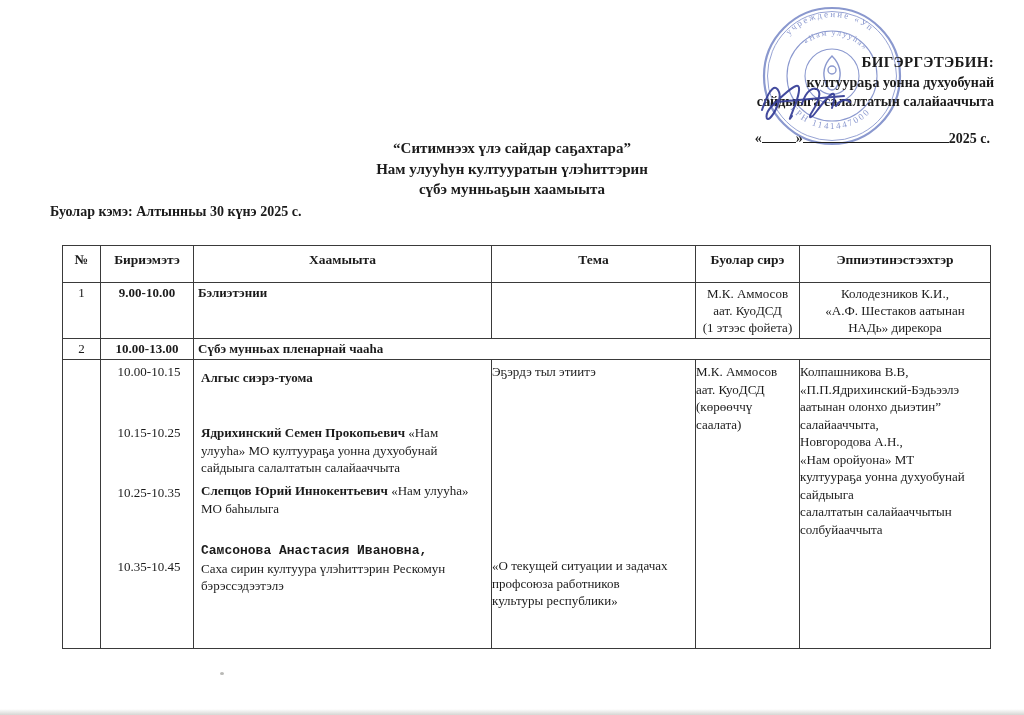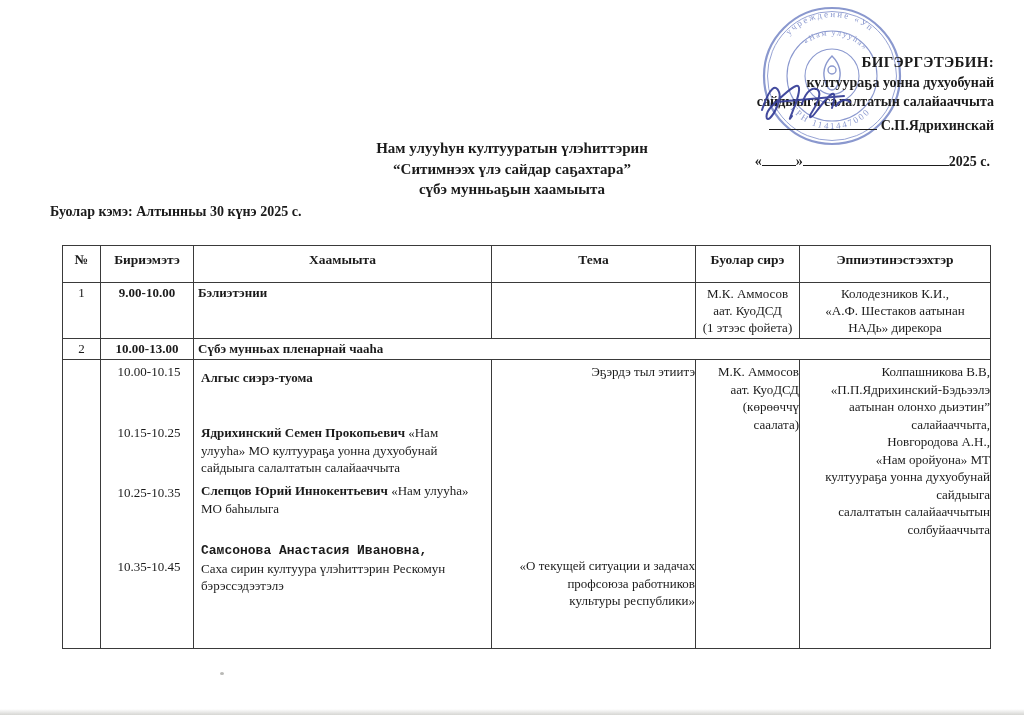--- a/index.html
+++ b/index.html
@@ -36,21 +36,21 @@
   .c-time{font-weight:bold;padding-left:6px;text-align:center;}
   .c-act{font-weight:bold;padding-left:7px;}
   .c-center{text-align:center;}
   .pre{white-space:pre-line;line-height:17px;}
   .row1 td{height:40px;}
   .row2 td{height:14px;padding-top:1px;line-height:16px;}
   .bigrow td{height:284px;position:relative;}
   .abs{position:absolute;left:0;right:0;line-height:17.5px;}
   .abs.time{left:6px;right:2px;font-weight:normal;text-align:center;}
   .abs.act{left:7px;right:6px;font-weight:normal;}
-  .abs.center{text-align:right;}
+  .abs.center{text-align:left;}
   .bname{font-weight:bold;}
   .bname.block{display:block;font-family:Liberation Mono, monospace;}
   
   .speck{position:absolute;left:220px;top:672px;width:4px;height:3px;background:#b9b9b6;border-radius:50%;}
   .bottom-edge{position:absolute;left:0;bottom:0;width:100%;height:6px;
     background:linear-gradient(#ffffff,#d6d6d3);}
 </style>
 </head>
 <body>
 
@@ -88,32 +88,28 @@
       <path d="M 50,26 C 54,12 62,8 66,12 C 70,16 64,28 60,34 C 56,40 58,42 64,34 C 70,26 76,18 80,16 C 84,14 82,24 80,30"></path>
       <path d="M 84,28 C 88,22 94,20 98,24"></path>
       <path d="M 24,24 L 92,18"></path>
     </g>
   </svg>
 
   <div class="approval">
     <div class="heading">БИГЭРГЭТЭБИН:</div>
     <div>култуураҕа уонна духуобунай</div>
     <div>сайдыыга салалтатын салайааччыта</div>
-    <div class="sig-row">
-      <span class="blank" style="width:108px"></span>
-      <span>С.П.Ядрихинскай</span>
-    </div>
     <div class="date-row">
       <span>«</span><span class="blank" style="width:34px"></span><span>»</span><span class="blank" style="width:146px"></span><span>2025 с.</span>
     </div>
   </div>
 
   <div class="doc-title">
+    <div>“Ситимнээх үлэ сайдар саҕахтара”</div>
     <div>Нам улууһун култууратын үлэһиттэрин</div>
-    <div>“Ситимнээх үлэ сайдар саҕахтара”</div>
     <div>сүбэ мунньаҕын хаамыыта</div>
   </div>
 
   <div class="date-note">Буолар кэмэ: Алтынньы 30 күнэ 2025 с.</div>
 
   <table class="sched">
     <colgroup>
       <col style="width:38px">
         <col style="width:93px">
         <col style="width:298px">

